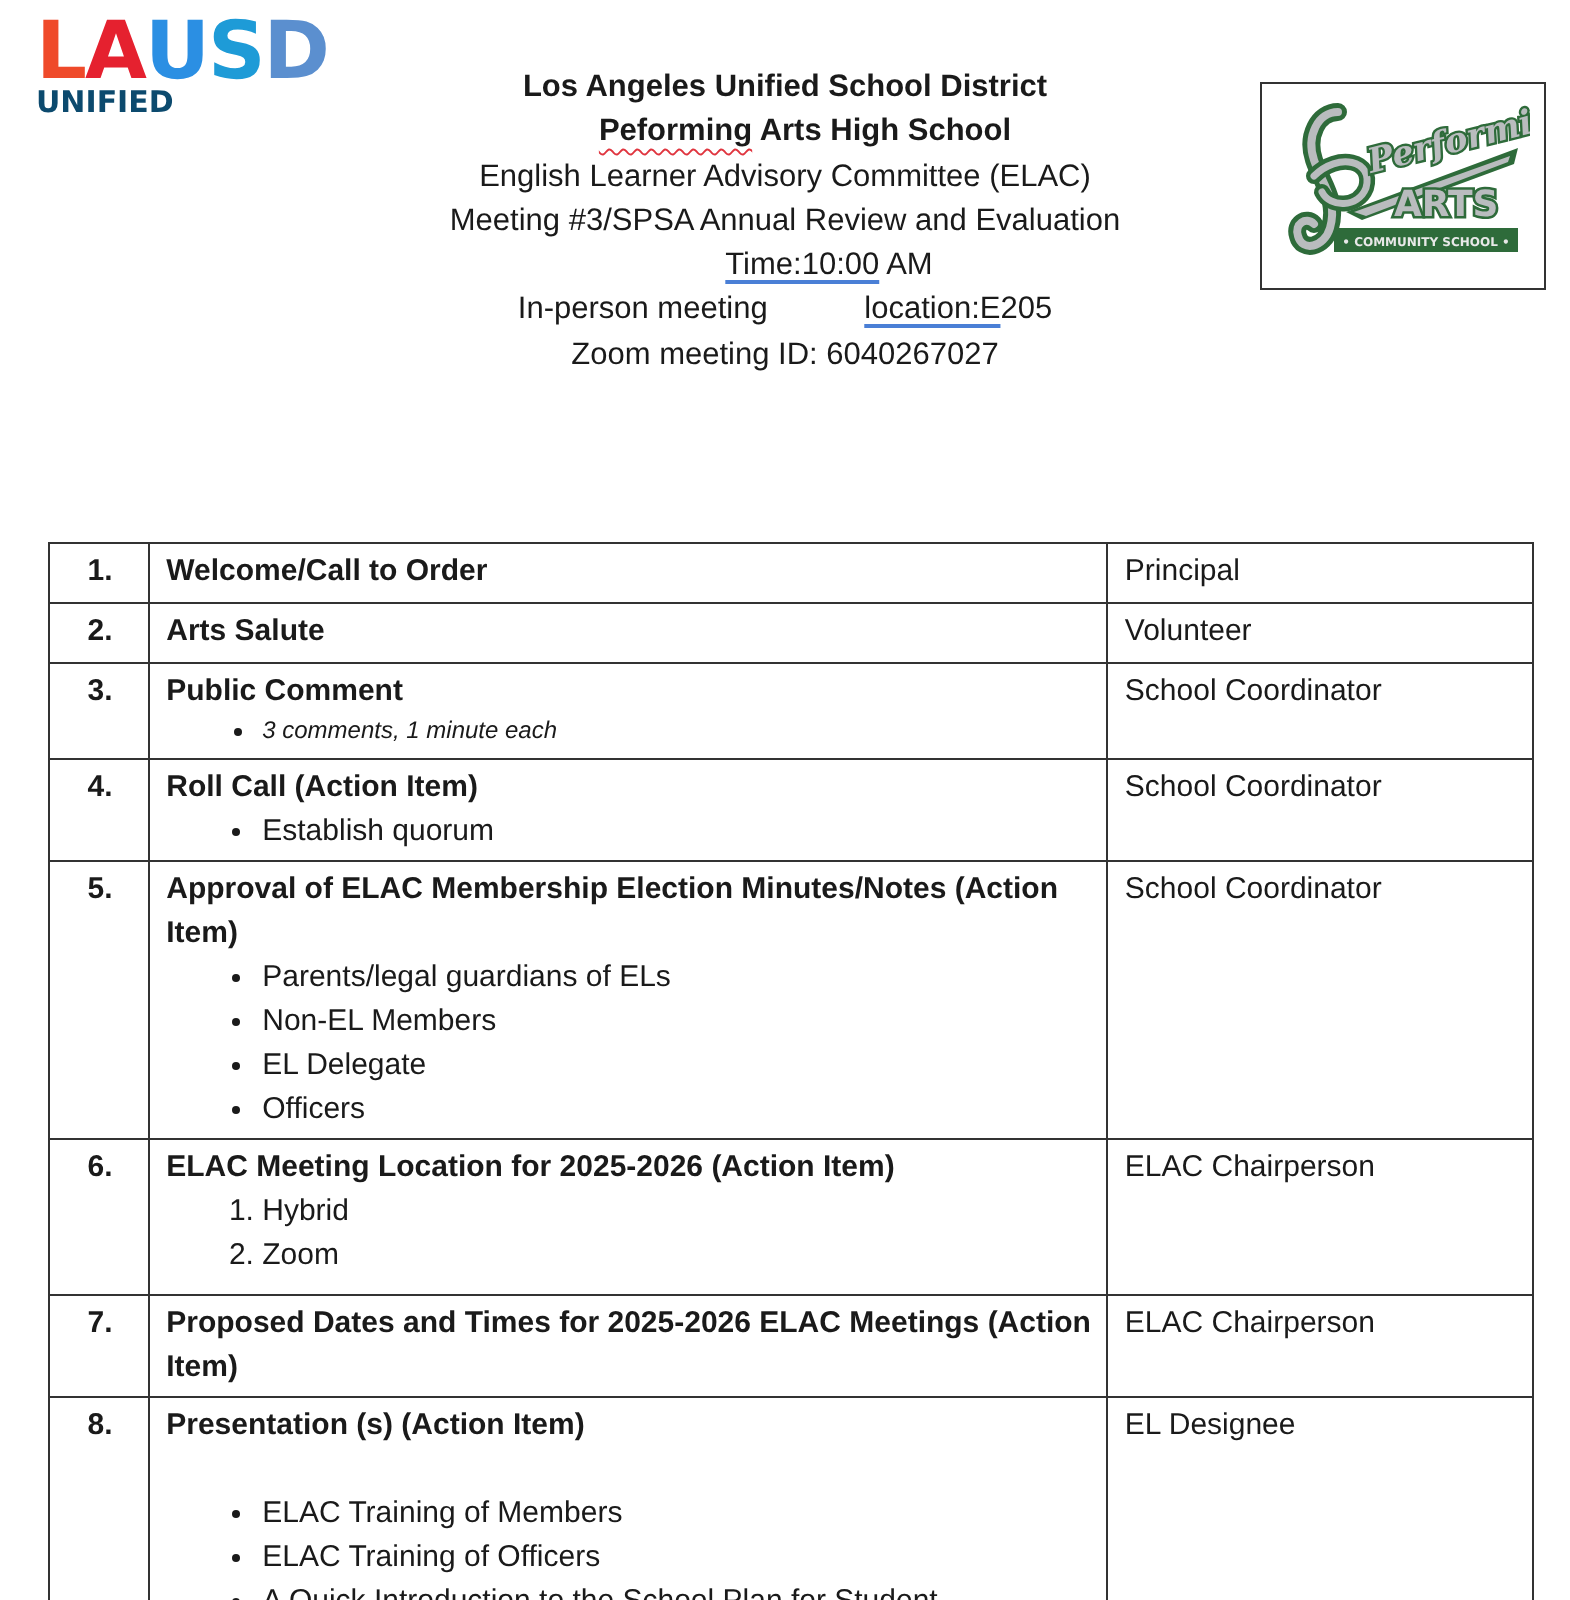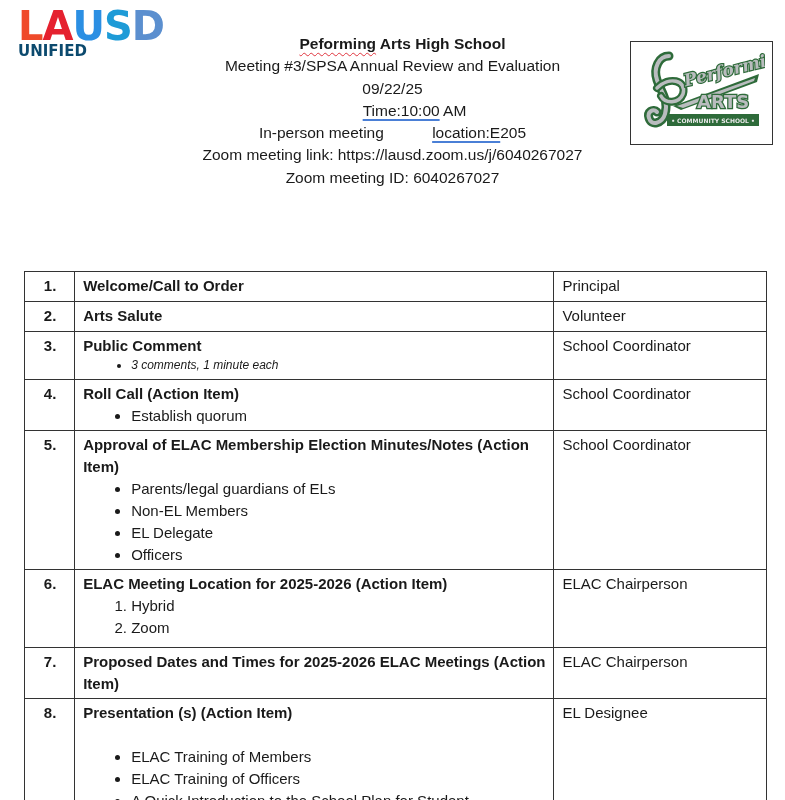--- a/index.html
+++ b/index.html
@@ -58,26 +58,26 @@
     <path d="M34 58 L120 26 L118 34 L42 62 Z" fill="#2e6b3a"></path>
     <path d="M38 58 L116 30 L115 33 L44 60 Z" fill="#b9bcbe"></path>
     <text x="44" y="30" font-family="DejaVu Serif, serif" font-style="italic" font-weight="bold" font-size="17" fill="#b9bcbe" stroke="#2e6b3a" stroke-width="2.4" paint-order="stroke" transform="rotate(-14 80 24)">Performing</text>
     <text x="58" y="60" font-family="DejaVu Sans, sans-serif" font-weight="bold" font-size="18" fill="#b9bcbe" stroke="#2e6b3a" stroke-width="2.6" paint-order="stroke">ARTS</text>
     <rect x="28" y="66" width="92" height="12" fill="#2e6b3a"></rect>
     <text x="74" y="75" text-anchor="middle" font-family="DejaVu Sans, sans-serif" font-weight="bold" font-size="6" fill="#e8e8e8">• COMMUNITY SCHOOL •</text>
   </svg>
 </div>
 
 <div class="header">
+  <span class="line bold">Los Angeles Unified School District</span>
   <span class="line bold"><span class="spell">Peforming</span><span> Arts High School</span></span>
+  <span class="line">English Learner Advisory Committee (ELAC)</span>
   <span class="line">Meeting #3/SPSA Annual Review and Evaluation</span>
-  <span class="line">09/22/25</span>
   <span class="line"><span class="gram">Time:10:00</span><span> AM</span></span>
   <span class="line"><span>In-person meeting </span><span class="gram">location:E</span><span>205</span></span>
-  <span class="line">Zoom meeting link: https://lausd.zoom.us/j/6040267027</span>
   <span class="line">Zoom meeting ID: 6040267027</span>
 </div>
 
 <table class="agenda">
   <tbody>
       <tr style="height:30px">
     <td class="num">1.</td>
     <td class="item">
           <div class="item-title">Welcome/Call to Order</div>
         </td>

